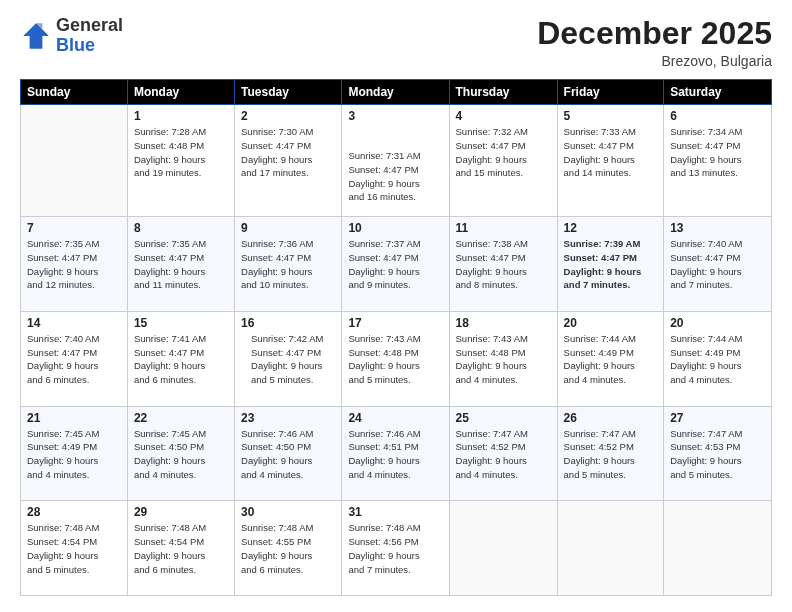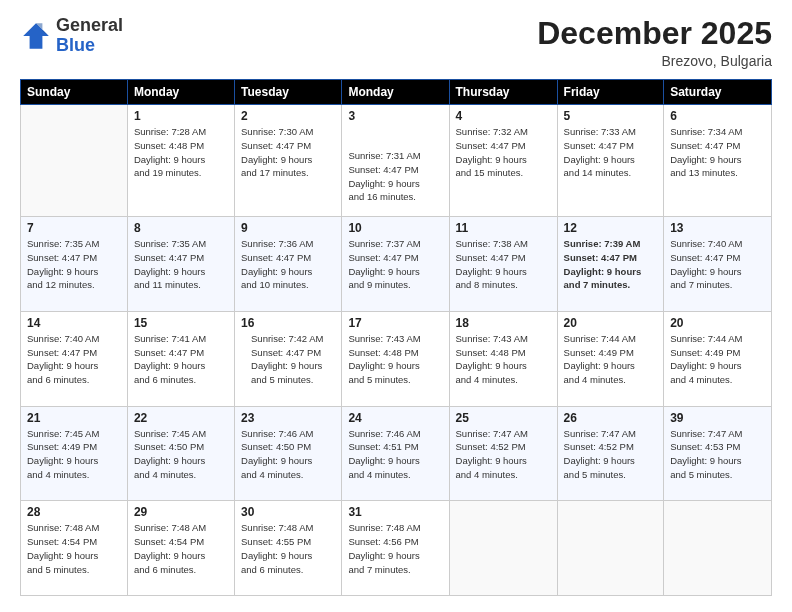--- a/index.html
+++ b/index.html
@@ -313,21 +313,21 @@
 and 4 minutes.</div>
           </td>
           <td>
             <span class="day-num">26</span>
             <div class="day-info" style="white-space: pre-line;">Sunrise: 7:47 AM
 Sunset: 4:52 PM
 Daylight: 9 hours
 and 5 minutes.</div>
           </td>
           <td>
-            <span class="day-num">39</span>
+            <span class="day-num">27</span>
             <div class="day-info" style="white-space: pre-line;">Sunrise: 7:47 AM
 Sunset: 4:53 PM
 Daylight: 9 hours
 and 5 minutes.</div>
           </td>
         </tr>
         <tr>
           <td>
             <span class="day-num">28</span>
             <div class="day-info" style="white-space: pre-line;">Sunrise: 7:48 AM

